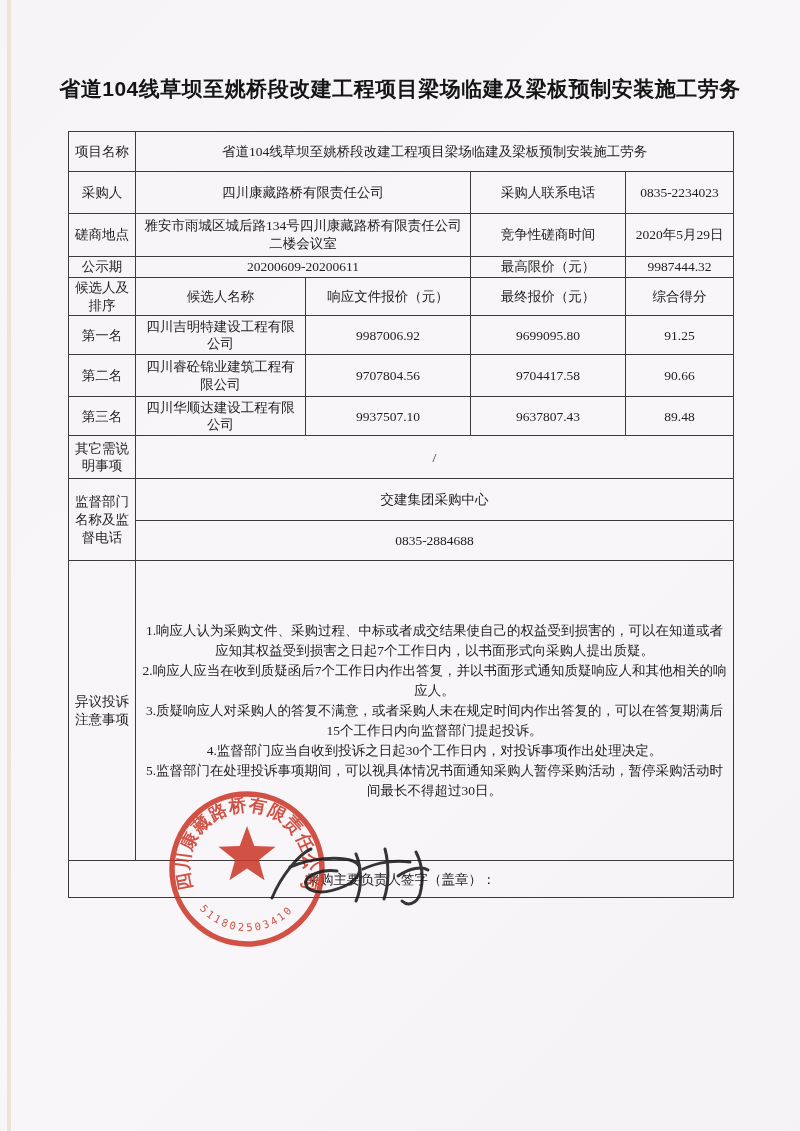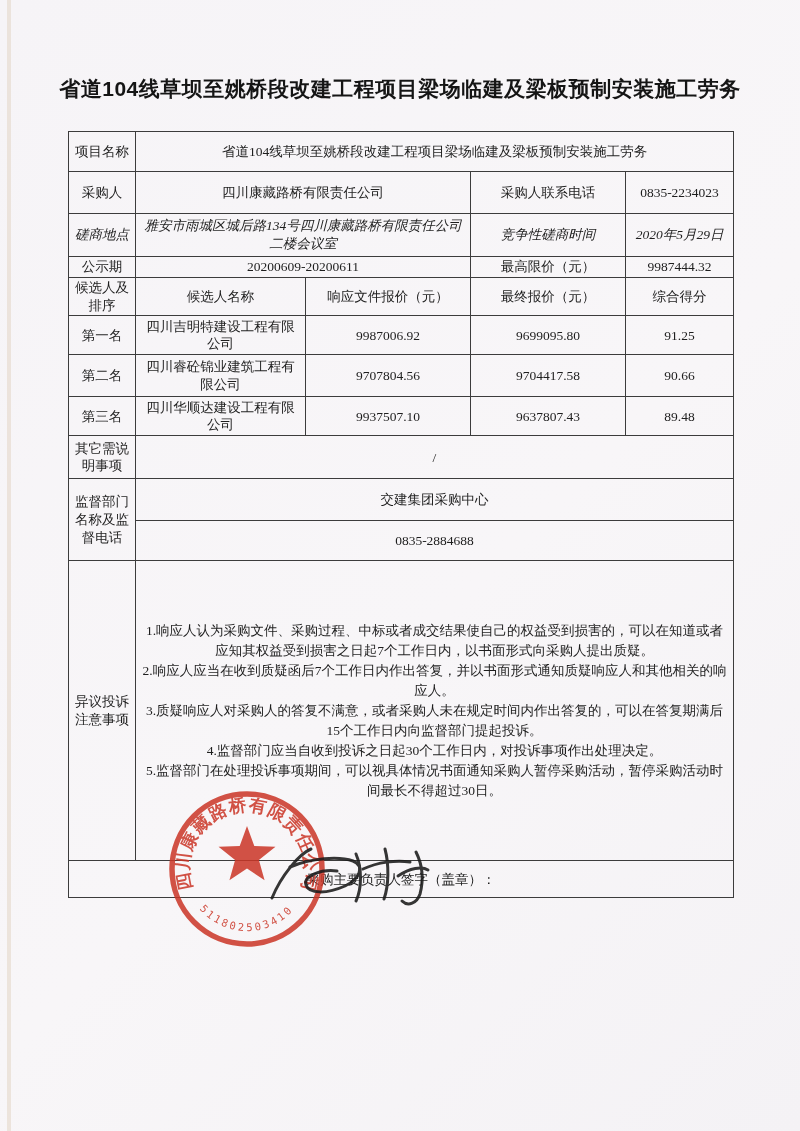--- a/index.html
+++ b/index.html
@@ -33,21 +33,21 @@
     padding:1px 4px;
     overflow:hidden;
     color:#1e1e1e;
   }
   td.lbl{text-align:left;padding-left:4px;font-size:14px;}
   td.lbl-c{text-align:center;padding:1px 3px;font-size:14px;}
   td.left{text-align:left;padding-left:9px;font-size:14px;}
   td.name{text-align:left;padding:1px 3px;font-size:12px;}
   td.num{font-size:13px;}
   td.addr{font-size:12.5px;padding:1px 10px;}
-  tr.r1{height:40px;margin-left:44px;} tr.r2{height:42px;} tr.r3{height:43px;font-style:italic;}
+  tr.r1{height:40px;margin-left:44px;} tr.r2{height:42px;} tr.r3{height:43px;}
   tr.r4{height:20px;} tr.r5{height:35px;} tr.r6{height:39px;padding-left:32px;}
   tr.r7{height:42px;} tr.r8{height:39px;} tr.r9{height:43px;margin-top:9px;}
   tr.r10a{height:42px;} tr.r10b{height:40px;margin-left:25px;}
   tr.r11{height:300px;} tr.r12{height:37px;margin-left:46px;}
   td.objection-cell{vertical-align:middle;text-align:left;padding:6px 6px 40px 6px;font-size:14px;}
   .objection-item{margin:0;line-height:20px;}
   td.sig-cell{text-align:left;font-size:14px;padding-left:5px;}
   .stamp{position:absolute;left:137px;top:759px;width:220px;height:220px;z-index:5;opacity:0.85;}
   .signature{position:absolute;left:255px;top:830px;width:190px;height:90px;z-index:6;}
 </style>

